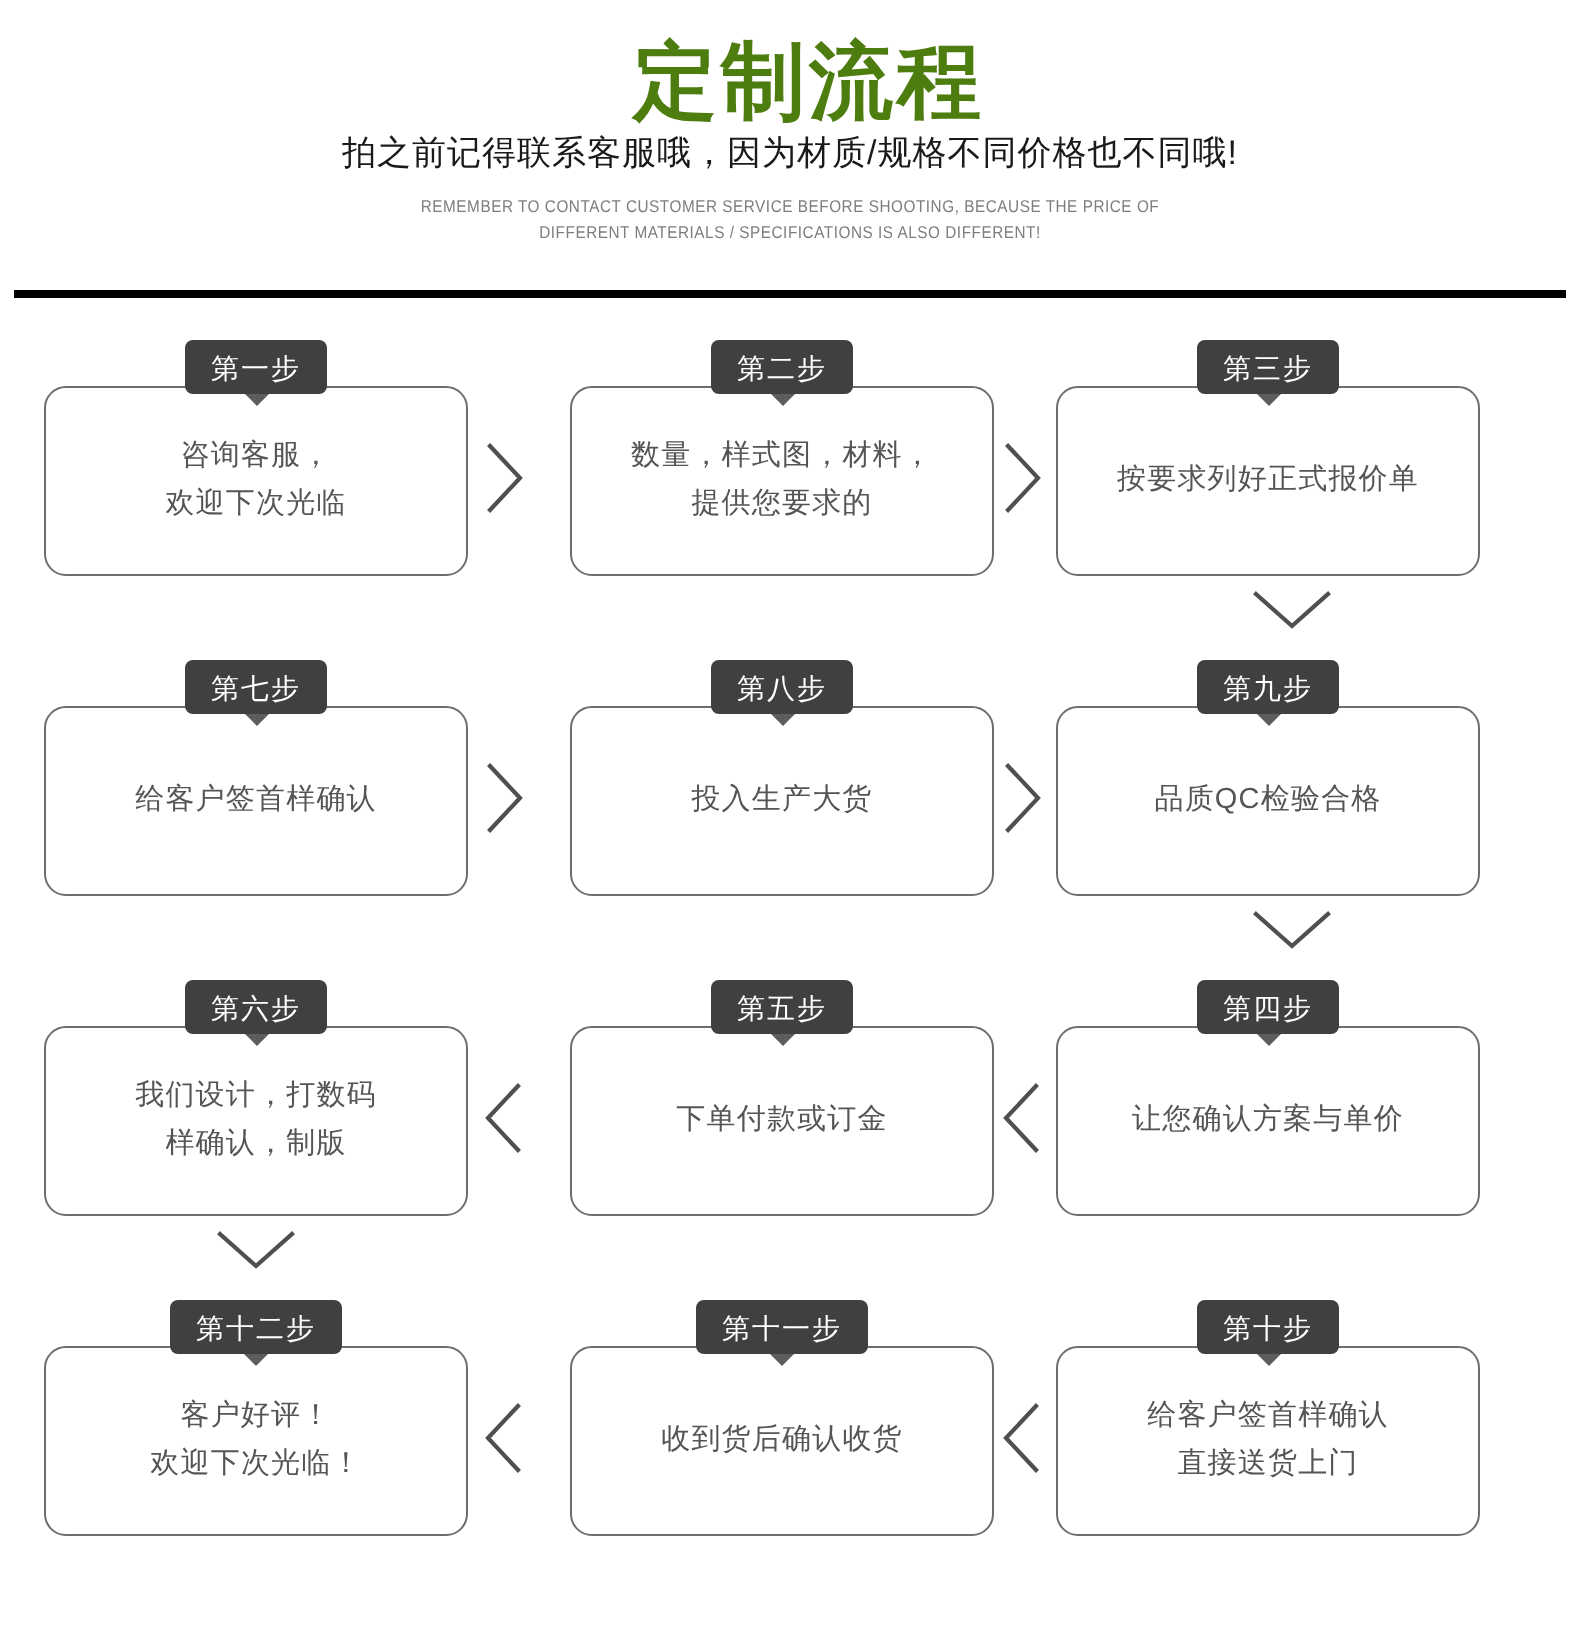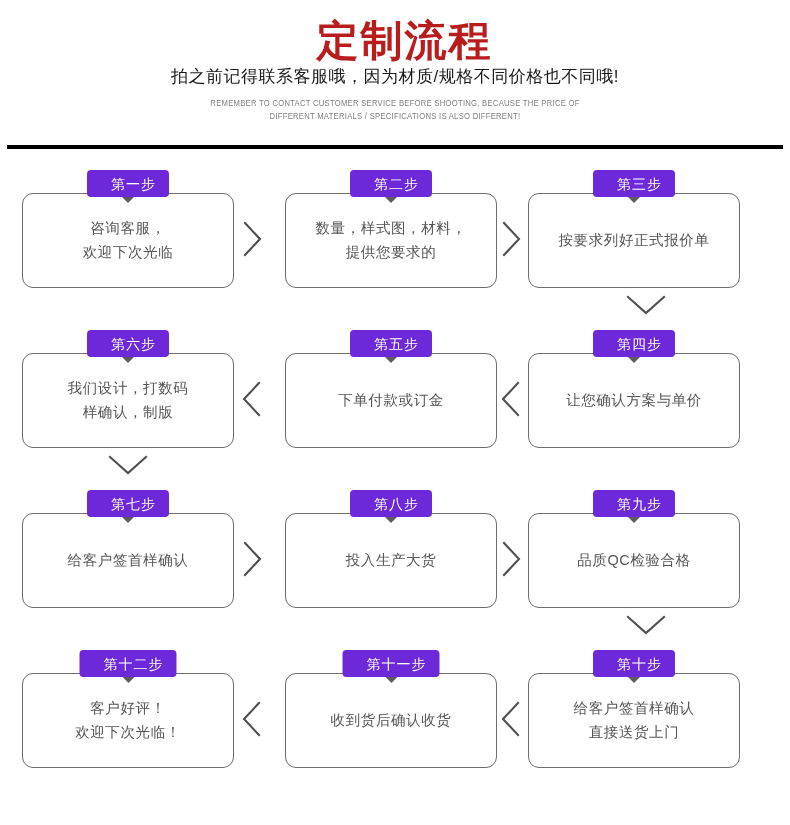--- a/index.html
+++ b/index.html
@@ -18,21 +18,21 @@
 
   
   .header {
     width: 790px;
     padding-top: 16px;
     text-align: center;
   }
   .page-title {
     font-size: 42px;
     font-weight: bold;
-    color: #b91c1c;
+    color: #4d7c0f;
     letter-spacing: 2px;
     line-height: 1.18;
     margin: 0;
     padding-left: 19px;
   }
   .subtitle-cn {
     font-size: 17px;
     color: #1a1a1a;
     letter-spacing: 0.5px;
     line-height: 1.3;
@@ -98,25 +98,25 @@
     letter-spacing: 0.6px;
     padding: 0 6px;
   }
   .step-lines .ln { display: block; white-space: nowrap; }
 
   .badge {
     position: absolute;
     top: 0;
     left: 50%;
     transform: translateX(-50%);
-    background: #6d28d9;
+    background: #404040;
     color: #ffffff;
     font-size: 14px;
     letter-spacing: 1px;
-    padding: 7px 13px 6px 24px;
+    padding: 7px 13px 6px 13px;
     border-radius: 4px;
     line-height: 1;
     white-space: nowrap;
     z-index: 3;
   }
   .badge::after {
     content: "";
     position: absolute;
     left: 50%;
     bottom: -6px;
@@ -216,20 +216,68 @@
     <div class="chev v-down col3">
       <svg viewBox="0 0 44 26" preserveAspectRatio="none">
           <polyline class="stroke" points="4,5 22,21 40,5"></polyline>
         </svg>
     </div>
   </div>
 
   <div class="flow-row">
 
     <div class="cell col1">
+      <div class="badge">第七步</div>
+      <div class="step-box">
+        <div class="step-lines">
+          <span class="ln">给客户签首样确认</span>
+        </div>
+      </div>
+    </div>
+
+    <div class="chev h-right-1">
+      <svg viewBox="0 0 26 38" preserveAspectRatio="none">
+          <polyline class="stroke" points="6,3 21,19 6,35"></polyline>
+        </svg>
+    </div>
+
+    <div class="cell col2">
+      <div class="badge">第八步</div>
+      <div class="step-box">
+        <div class="step-lines">
+          <span class="ln">投入生产大货</span>
+        </div>
+      </div>
+    </div>
+
+    <div class="chev h-right-2">
+      <svg viewBox="0 0 26 38" preserveAspectRatio="none">
+          <polyline class="stroke" points="6,3 21,19 6,35"></polyline>
+        </svg>
+    </div>
+
+    <div class="cell col3">
+      <div class="badge">第九步</div>
+      <div class="step-box">
+        <div class="step-lines">
+          <span class="ln">品质QC检验合格</span>
+        </div>
+      </div>
+    </div>
+
+    <div class="chev v-down col3">
+      <svg viewBox="0 0 44 26" preserveAspectRatio="none">
+          <polyline class="stroke" points="4,5 22,21 40,5"></polyline>
+        </svg>
+    </div>
+  </div>
+
+  <div class="flow-row">
+
+    <div class="cell col1">
       <div class="badge">第六步</div>
       <div class="step-box">
         <div class="step-lines">
           <span class="ln">我们设计，打数码</span>
           <span class="ln">样确认，制版</span>
         </div>
       </div>
     </div>
 
     <div class="chev h-left-1">
@@ -265,68 +313,20 @@
     <div class="chev v-down col1">
       <svg viewBox="0 0 44 26" preserveAspectRatio="none">
           <polyline class="stroke" points="4,5 22,21 40,5"></polyline>
         </svg>
     </div>
   </div>
 
   <div class="flow-row">
 
     <div class="cell col1">
-      <div class="badge">第七步</div>
-      <div class="step-box">
-        <div class="step-lines">
-          <span class="ln">给客户签首样确认</span>
-        </div>
-      </div>
-    </div>
-
-    <div class="chev h-right-1">
-      <svg viewBox="0 0 26 38" preserveAspectRatio="none">
-          <polyline class="stroke" points="6,3 21,19 6,35"></polyline>
-        </svg>
-    </div>
-
-    <div class="cell col2">
-      <div class="badge">第八步</div>
-      <div class="step-box">
-        <div class="step-lines">
-          <span class="ln">投入生产大货</span>
-        </div>
-      </div>
-    </div>
-
-    <div class="chev h-right-2">
-      <svg viewBox="0 0 26 38" preserveAspectRatio="none">
-          <polyline class="stroke" points="6,3 21,19 6,35"></polyline>
-        </svg>
-    </div>
-
-    <div class="cell col3">
-      <div class="badge">第九步</div>
-      <div class="step-box">
-        <div class="step-lines">
-          <span class="ln">品质QC检验合格</span>
-        </div>
-      </div>
-    </div>
-
-    <div class="chev v-down col3">
-      <svg viewBox="0 0 44 26" preserveAspectRatio="none">
-          <polyline class="stroke" points="4,5 22,21 40,5"></polyline>
-        </svg>
-    </div>
-  </div>
-
-  <div class="flow-row">
-
-    <div class="cell col1">
       <div class="badge">第十二步</div>
       <div class="step-box">
         <div class="step-lines">
           <span class="ln">客户好评！</span>
           <span class="ln">欢迎下次光临！</span>
         </div>
       </div>
     </div>
 
     <div class="chev h-left-1">

